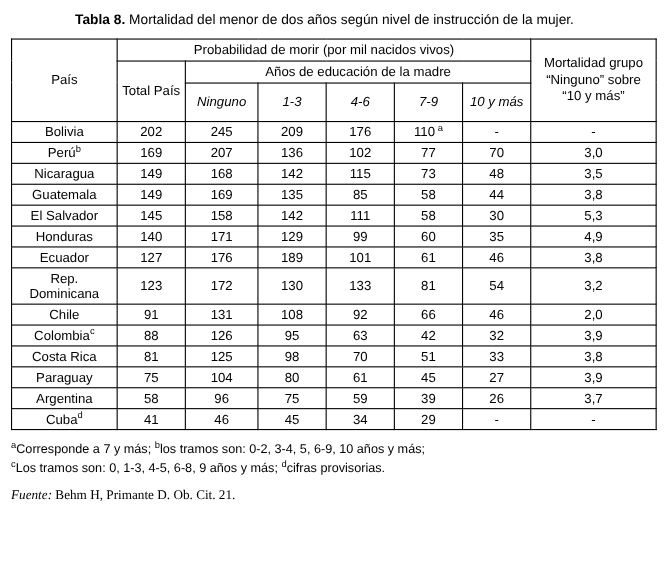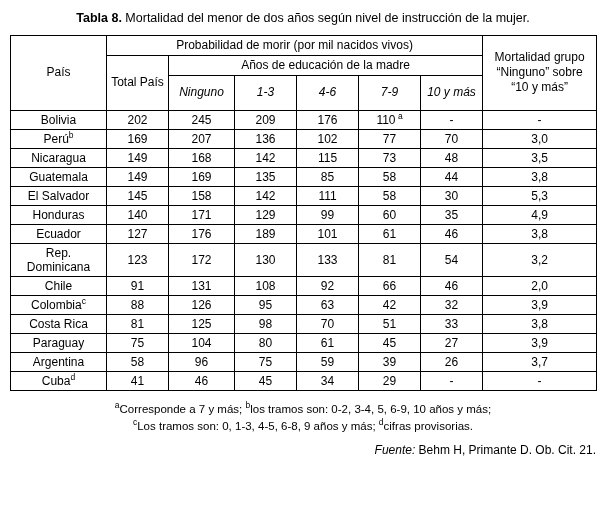--- a/index.html
+++ b/index.html
@@ -10,21 +10,21 @@
     width: 606px;
     height: 516px;
     background: #ffffff;
     font-family: "Liberation Sans", sans-serif;
     color: #000000;
   }
   .page {
     width: 606px;
     height: 516px;
     box-sizing: border-box;
-    padding: 8px 10px 0 10px;
+    padding: 8px 26px 0 10px;
     position: relative;
   }
   .caption {
     text-align: center;
     font-size: 12.5px;
     line-height: 1.35;
     margin: 2px 0 8px 0;
   }
   .caption .lbl {
     font-weight: bold;
@@ -61,29 +61,29 @@
   .col-46 { width: 62px; }
   .col-79 { width: 62px; }
   .col-10 { width: 62px; }
   .col-ratio { width: 114px; }
   sup {
     font-size: 8.5px;
     vertical-align: super;
     line-height: 0;
   }
   .notes {
-    text-align: center;
     font-size: 11.5px;
     line-height: 1.45;
     margin-top: 10px;
   }
   .source {
-    text-align: right;
+    text-align: left;
     font-size: 12px;
     margin-top: 9px;
+    font-family: Liberation Serif, serif;
   }
   .source .it {
     font-style: italic;
   }
   .tall-head {
     height: 30px;
     font-style: italic;
   }
 </style>
 </head>

